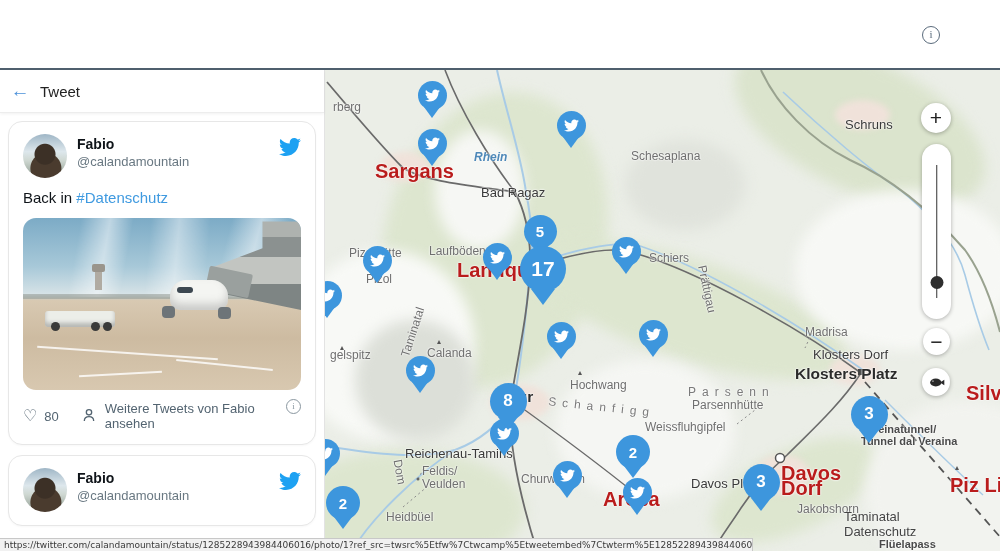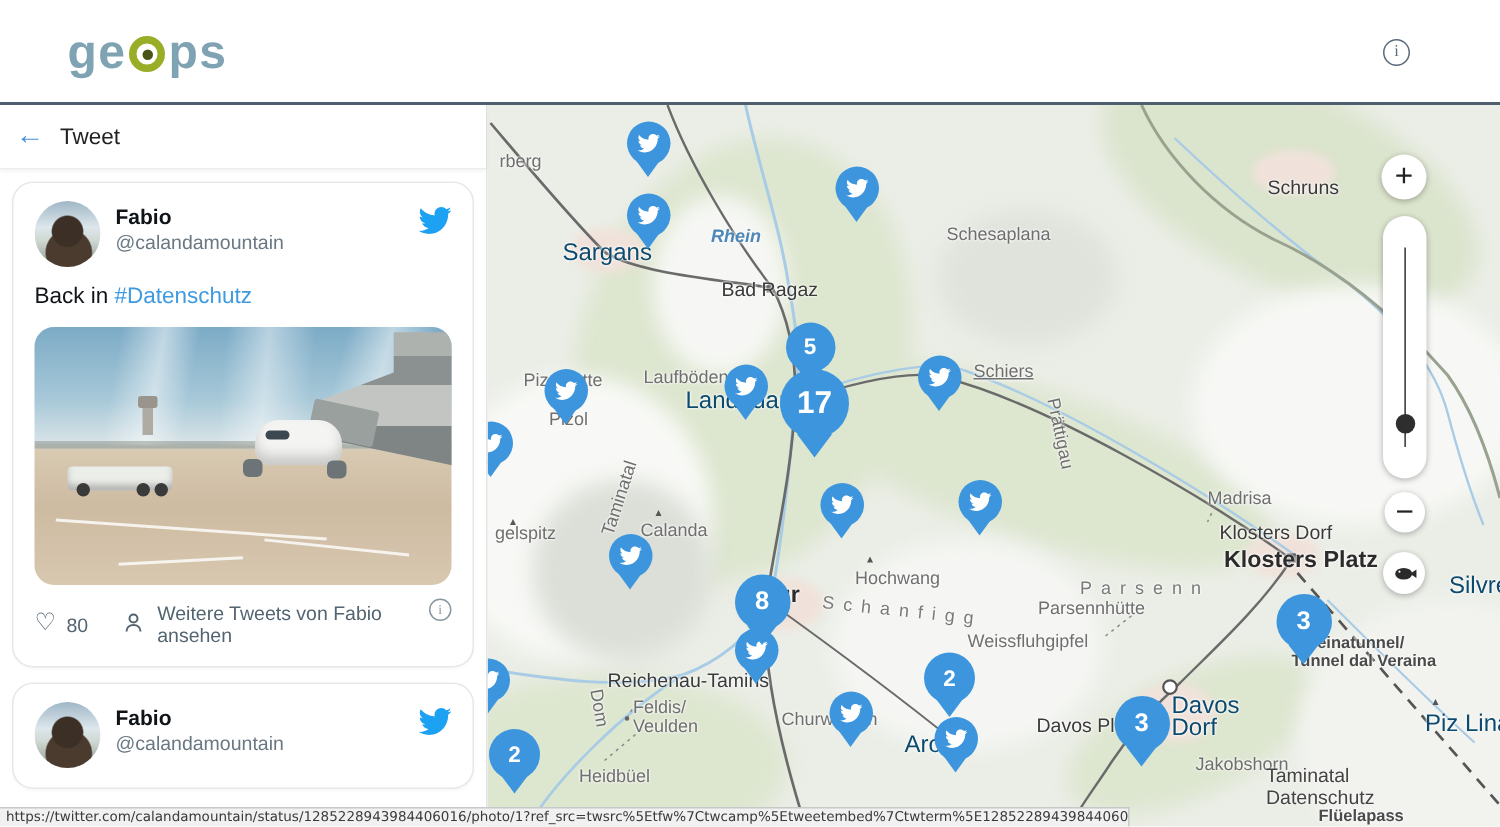--- a/index.html
+++ b/index.html
@@ -89,21 +89,21 @@
 
   
   .map { position:absolute; left:325px; top:70px; width:675px; height:481px; overflow:hidden;
     background:#ebeee7; z-index:10; cursor:grab; }
   .blob { position:absolute; border-radius:50%; filter:blur(7px); }
   .map svg.decor { position:absolute; left:0; top:0; z-index:2; }
   .maplabel { position:absolute; z-index:3; white-space:nowrap; color:#6f6f6f; font-size:12px;
     text-shadow:0 0 2px #fff, 0 0 2px #fff; }
   .maplabel.minor { font-size:12px; color:#6f6f6f; }
   .maplabel.town { font-size:13px; color:#3a3a3a; }
-  .maplabel.townbold { font-size:16px; font-weight:400; color:#0c4a6e; }
+  .maplabel.townbold { font-size:20px; font-weight:700; color:#b91c1c; }
   .maplabel.big { font-size:15.5px; font-weight:700; color:#2b2b2b; }
   .maplabel.river { font-size:12px; font-style:italic; font-weight:700; color:#4e88b8; }
   .maplabel.spaced { font-size:12px; letter-spacing:6px; color:#7a7a7a; }
   .maplabel.tunnel { font-size:11px; font-weight:700; color:#4a4a4a; }
 
   .pin { position:absolute; z-index:5; }
   .pin .circle { border-radius:50%; background:#3d96dd; display:flex; align-items:center;
     justify-content:center; color:#fff; font-weight:700; }
   .pin .tail { width:0; height:0; margin:-3px auto 0 auto; border-style:solid; border-color:transparent;
     border-top-color:#3d96dd; border-bottom-width:0; }
@@ -129,25 +129,20 @@
   
   .statusbar { position:absolute; left:0; bottom:0; width:753px; height:13px; background:#f1f1f1;
     border-top:1px solid #c8c8c8; border-right:1px solid #c8c8c8; z-index:60;
     font-size:9px; color:#3a3a3a; line-height:12px; padding:0 4px; white-space:nowrap; overflow:hidden;
     font-family:"DejaVu Sans",sans-serif; }
 </style>
 </head>
 <body>
 
 <div class="header">
-  <div class="logo">
-    <span>ge</span>
-    <span class="o-ring"></span>
-    <span>ps</span>
-  </div>
   <div class="info-btn">i</div>
 </div>
 
 <div class="sidebar">
   <div class="sb-head">
     <span class="back-arrow">←</span>
     <span class="sb-title">Tweet</span>
   </div>
 
   <div class="tweet-card">
@@ -267,38 +262,38 @@
     <polygon points="630,400 634,400 632,396" fill="#555"></polygon>
   </svg>
 
   <div id="label-layer">
       <span class="maplabel minor" style="left: 8px; top: 30px;">rberg</span>
       <span class="maplabel townbold" style="left: 50px; top: 90px;">Sargans</span>
       <span class="maplabel river" style="left: 149px; top: 80px;">Rhein</span>
       <span class="maplabel town" style="left: 156px; top: 115px;">Bad Ragaz</span>
       <span class="maplabel town" style="left: 520px; top: 47px;">Schruns</span>
       <span class="maplabel minor" style="left: 306px; top: 79px;">Schesaplana</span>
-      <span class="maplabel minor" style="left: 324px; top: 170px; text-decoration: underline;">Schiers</span>
+      <span class="maplabel minor" style="left: 324px; top: 181px;">Schiers</span>
       <span class="maplabel minor" style="left: 24px; top: 176px;">Pizolhütte</span>
       <span class="maplabel minor" style="left: 41px; top: 202px;">Pizol</span>
       <span class="maplabel minor" style="left: 104px; top: 174px;">Laufböden</span>
       <span class="maplabel townbold" style="left: 132px; top: 189px;">Landquart</span>
       <span class="maplabel minor" style="left: 5px; top: 278px;">gelspitz</span>
       <span class="maplabel minor" style="left: 62px; top: 255px; transform: rotate(-72deg);">Taminatal</span>
       <span class="maplabel minor" style="left: 102px; top: 276px;">Calanda</span>
       <span class="maplabel minor" style="left: 358px; top: 212px; transform: rotate(78deg);">Prättigau</span>
       <span class="maplabel minor" style="left: 245px; top: 308px;">Hochwang</span>
       <span class="maplabel minor" style="left: 480px; top: 255px;">Madrisa</span>
       <span class="maplabel town" style="left: 488px; top: 277px;">Klosters Dorf</span>
-      <span class="maplabel big" style="left: 491px; top: 295px;">Klosters Platz</span>
+      <span class="maplabel big" style="left: 470px; top: 295px;">Klosters Platz</span>
       <span class="maplabel townbold" style="left: 641px; top: 312px;">Silvret</span>
       <span class="maplabel big" style="left: 172px; top: 318px;">Chur</span>
       <span class="maplabel spaced" style="left: 223px; top: 330px; transform: rotate(6deg);">Schanfigg</span>
       <span class="maplabel minor" style="left: 320px; top: 350px;">Weissfluhgipfel</span>
-      <span class="maplabel spaced" style="left: 363px; top: 315px; margin-left: 32px;">Parsenn</span>
+      <span class="maplabel spaced" style="left: 363px; top: 315px;">Parsenn</span>
       <span class="maplabel minor" style="left: 367px; top: 328px;">Parsennhütte</span>
       <span class="maplabel tunnel" style="left: 536px; top: 353px;">Vereinatunnel/</span>
       <span class="maplabel tunnel" style="left: 536px; top: 365px;">Tunnel dal Veraina</span>
       <span class="maplabel town" style="left: 80px; top: 376px;">Reichenau-Tamins</span>
       <span class="maplabel minor" style="left: 97px; top: 394px;">Feldis/</span>
       <span class="maplabel minor" style="left: 97px; top: 407px;">Veulden</span>
       <span class="maplabel minor" style="left: 61px; top: 440px;">Heidbüel</span>
       <span class="maplabel minor" style="left: 196px; top: 402px;">Churwalden</span>
       <span class="maplabel townbold" style="left: 278px; top: 418px;">Arosa</span>
       <span class="maplabel town" style="left: 366px; top: 406px;">Davos Pl</span>

